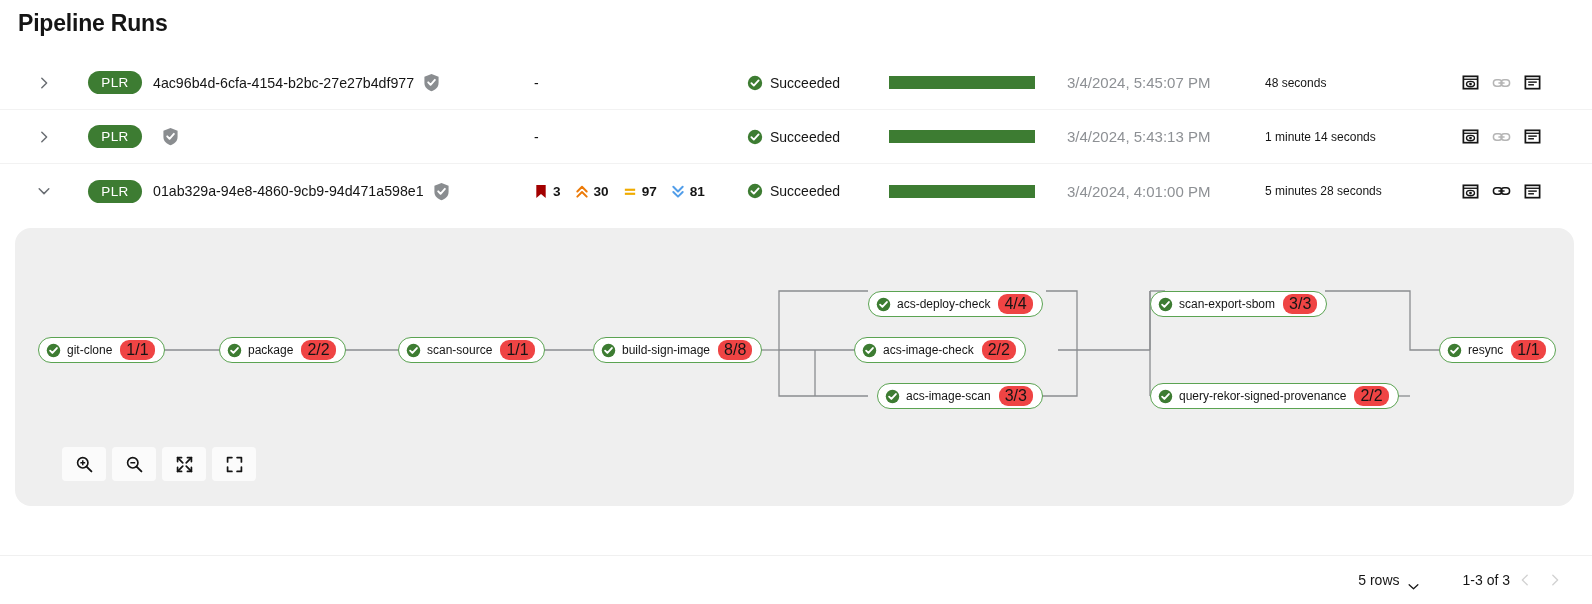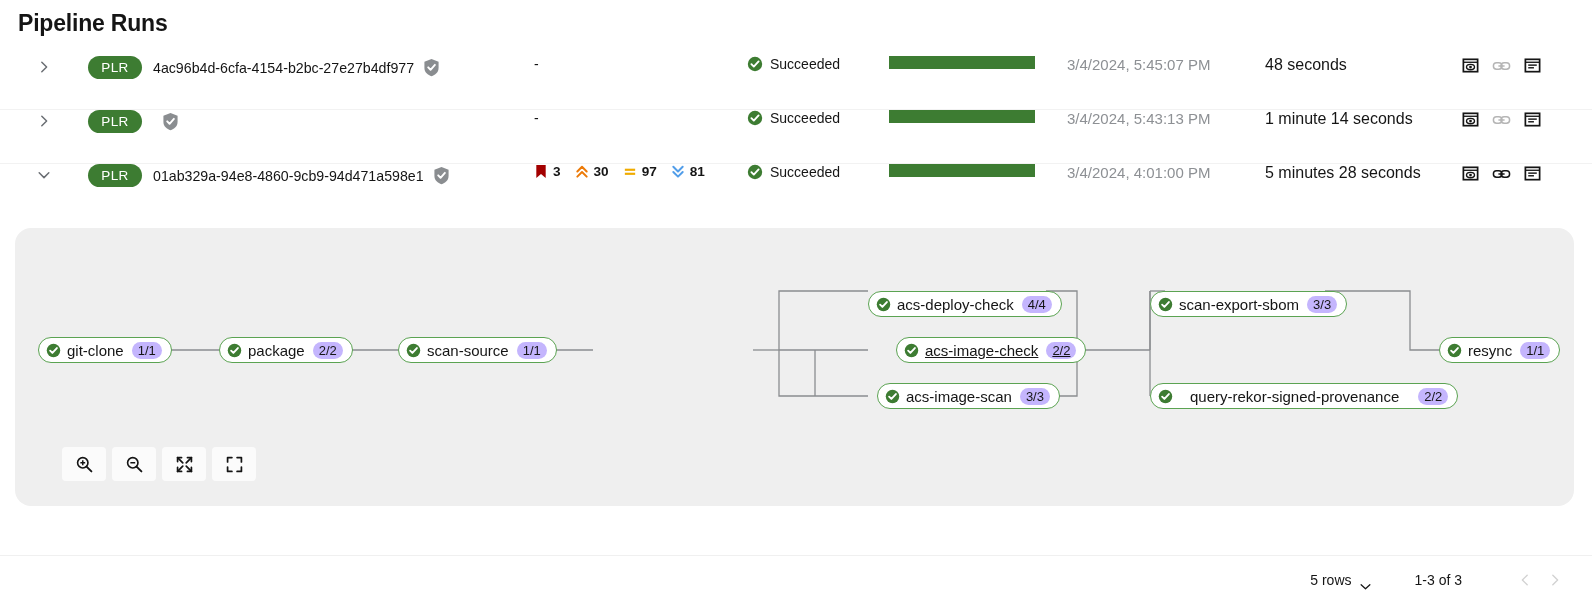--- a/index.html
+++ b/index.html
@@ -60,21 +60,21 @@
     height: 34px;
     border-top: 1px solid #f0f0f0;
     border-bottom: 1px solid #ededed;
     font-size: 12.6px;
     font-weight: bold;
     color: #4f5255;
     letter-spacing: 0.25px;
   }
   .row {
     display: flex;
-    align-items: flex-start;
+    align-items: center;
     height: 54px;
     border-bottom: 1px solid #f2f2f2;
     font-size: 14px;
   }
   .row.expanded-row { border-bottom: none; }
 
   .c-toggle  { width: 88px;  flex: 0 0 88px;  display: flex; align-items: center; justify-content: center; }
   .c-name    { width: 446px; flex: 0 0 446px; display: flex; align-items: center; padding-left: 0; }
   .c-vuln    { width: 213px; flex: 0 0 213px; }
   .c-status  { width: 142px; flex: 0 0 142px; }
@@ -124,21 +124,21 @@
   .progress-track {
     width: 146px; height: 13px;
     background: #ffffff;
   }
   .progress-fill {
     height: 100%;
     background: #3d7c32;
   }
 
   .muted { color: #8d9094; font-size: 15px; }
-  .dur   { color: #151515; font-size: 16px; }
+  .dur   { color: #151515; font-size: 12px; }
 
   .actions { display: flex; align-items: center; gap: 12px; }
   .act-btn {
     width: 19px; height: 19px;
     display: inline-flex; align-items: center; justify-content: center;
     cursor: pointer;
   }
 
   
   .graph-panel {
@@ -160,26 +160,26 @@
     height: 26px;
     background: #ffffff;
     border: 1px solid #5ba352;
     border-radius: 14px;
     padding: 0 9px 0 7px;
     white-space: nowrap;
     cursor: pointer;
     z-index: 2;
   }
   .node .ncheck { width: 15px; height: 15px; margin-right: 6px; flex: 0 0 15px; }
-  .node .nlabel { font-size: 15px; color: #151515; }
+  .node .nlabel { font-size: 12px; color: #151515; }
   .node .ncount {
     margin-left: 8px;
-    font-size: 13px;
+    font-size: 16px;
     color: #151515;
-    background: #c4b5fd;
+    background: #ef4444;
     border-radius: 9px;
     padding: 1px 6px;
   }
 
   .graph-controls {
     position: absolute;
     left: 47px; bottom: 25px;
     display: flex; gap: 6px;
     z-index: 3;
   }
@@ -203,21 +203,21 @@
     padding-right: 22px;
     gap: 0;
   }
   .rows-select {
     display: inline-flex; align-items: center;
     font-size: 14px; color: #151515;
     cursor: pointer;
     margin-right: 44px;
   }
   .rows-select .caret { margin-left: 8px; width: 11px; height: 7px; }
-  .page-range { font-size: 14px; color: #151515; margin-right: 48px; }
+  .page-range { font-size: 14px; color: #151515; }
   .pager-btn {
     width: 30px; height: 30px;
     display: inline-flex; align-items: center; justify-content: center;
     color: #d2d2d2; cursor: default;
   }
 </style>
 </head>
 <body>
 
 <div class="page-header">
@@ -520,31 +520,39 @@
 
   <div class="node" style="left:383px; top:109px;">
     <span class="ncheck"><svg viewBox="0 0 16 16" width="15" height="15">
           <circle cx="8" cy="8" r="7.2" fill="#3d7c32"></circle>
           <polyline points="4.4,8.2 6.8,10.6 11.6,5.4" fill="none" stroke="#ffffff" stroke-width="2" stroke-linecap="round" stroke-linejoin="round"></polyline>
         </svg></span>
     <span class="nlabel">scan-source</span>
     <span class="ncount">1/1</span>
   </div>
 
+  <div class="node" style="left:578px; top:109px;">
+    <span class="ncheck"><svg viewBox="0 0 16 16" width="15" height="15">
+          <circle cx="8" cy="8" r="7.2" fill="#3d7c32"></circle>
+          <polyline points="4.4,8.2 6.8,10.6 11.6,5.4" fill="none" stroke="#ffffff" stroke-width="2" stroke-linecap="round" stroke-linejoin="round"></polyline>
+        </svg></span>
+    <span class="nlabel">build-sign-image</span>
+    <span class="ncount">8/8</span>
+  </div>
 
   <div class="node" style="left:853px; top:63px;">
     <span class="ncheck"><svg viewBox="0 0 16 16" width="15" height="15">
           <circle cx="8" cy="8" r="7.2" fill="#3d7c32"></circle>
           <polyline points="4.4,8.2 6.8,10.6 11.6,5.4" fill="none" stroke="#ffffff" stroke-width="2" stroke-linecap="round" stroke-linejoin="round"></polyline>
         </svg></span>
     <span class="nlabel">acs-deploy-check</span>
     <span class="ncount">4/4</span>
   </div>
 
-  <div class="node" style="left:881px; top:109px;text-decoration:underline;">
+  <div class="node" style="left:839px; top:109px;">
     <span class="ncheck"><svg viewBox="0 0 16 16" width="15" height="15">
           <circle cx="8" cy="8" r="7.2" fill="#3d7c32"></circle>
           <polyline points="4.4,8.2 6.8,10.6 11.6,5.4" fill="none" stroke="#ffffff" stroke-width="2" stroke-linecap="round" stroke-linejoin="round"></polyline>
         </svg></span>
     <span class="nlabel">acs-image-check</span>
     <span class="ncount">2/2</span>
   </div>
 
   <div class="node" style="left:862px; top:155px;">
     <span class="ncheck"><svg viewBox="0 0 16 16" width="15" height="15">
@@ -557,21 +565,21 @@
 
   <div class="node" style="left:1135px; top:63px;text-align:right;">
     <span class="ncheck"><svg viewBox="0 0 16 16" width="15" height="15">
           <circle cx="8" cy="8" r="7.2" fill="#3d7c32"></circle>
           <polyline points="4.4,8.2 6.8,10.6 11.6,5.4" fill="none" stroke="#ffffff" stroke-width="2" stroke-linecap="round" stroke-linejoin="round"></polyline>
         </svg></span>
     <span class="nlabel">scan-export-sbom</span>
     <span class="ncount">3/3</span>
   </div>
 
-  <div class="node" style="left:1135px; top:155px;gap:11px;">
+  <div class="node" style="left:1135px; top:155px;">
     <span class="ncheck"><svg viewBox="0 0 16 16" width="15" height="15">
           <circle cx="8" cy="8" r="7.2" fill="#3d7c32"></circle>
           <polyline points="4.4,8.2 6.8,10.6 11.6,5.4" fill="none" stroke="#ffffff" stroke-width="2" stroke-linecap="round" stroke-linejoin="round"></polyline>
         </svg></span>
     <span class="nlabel">query-rekor-signed-provenance</span>
     <span class="ncount">2/2</span>
   </div>
 
   <div class="node" style="left:1424px; top:109px;">
     <span class="ncheck"><svg viewBox="0 0 16 16" width="15" height="15">

